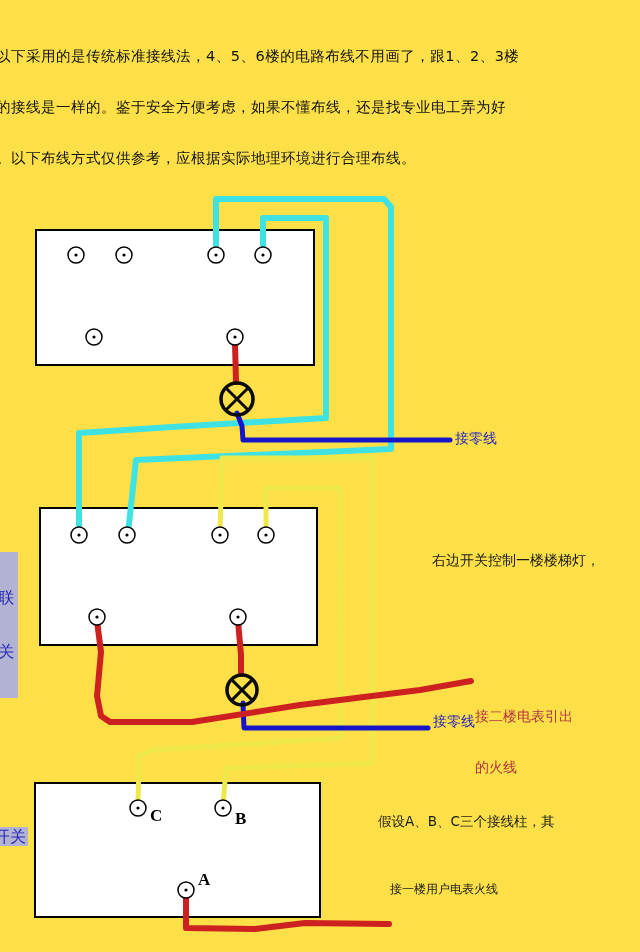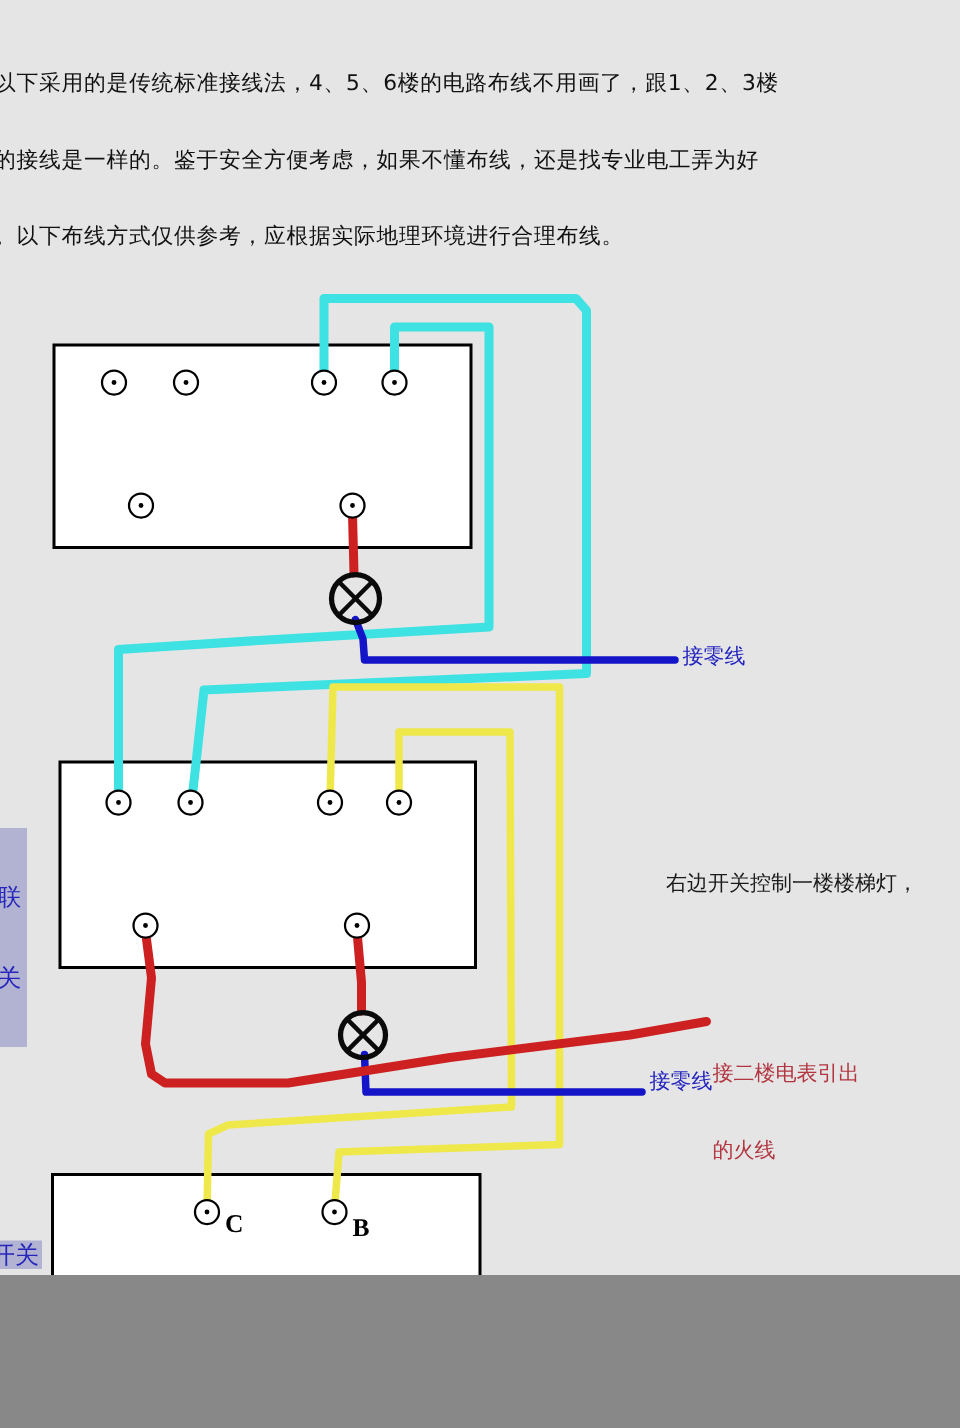--- a/index.html
+++ b/index.html
@@ -1,26 +1,26 @@
 <!DOCTYPE html>
 <html><head>
 <meta charset="utf-8">
 <style>
   html,body{margin:0;padding:0;}
   body{background:#888;font-family:"DejaVu Sans",sans-serif;}
   .stage{
-    position:relative;width:640px;height:850px;margin:0 auto;
-    background:#e5e5e5;overflow:hidden;
+    position:relative;width:640px;height:952px;margin:0 auto;
+    background:#fde047;overflow:hidden;
     font-family:"DejaVu Sans",sans-serif;
   }
   .stage svg{position:absolute;left:0;top:0;}
   .lbl{position:absolute;white-space:pre;line-height:17px;font-size:14.5px;color:#111;}
   .lbl .ln{display:block;}
   .header-text{left:-4px;top:14px;letter-spacing:0.5px;}
-  .side-note{left:432px;top:542px;line-height:19px;font-size:14px;color:#1a1a1a;margin-left:12px;}
+  .side-note{left:432px;top:513px;line-height:19px;font-size:14px;color:#1a1a1a;}
   .bottom-note{left:378px;top:781px;line-height:16px;font-size:13.5px;color:#1a1a1a;}
   .neutral-top{left:455px;top:430px;font-size:14px;color:#2323c0;}
   .neutral-mid{left:433px;top:713px;font-size:14px;color:#2323c0;}
   .live-meter2{left:475px;top:674px;line-height:17px;font-size:14px;color:#b23540;}
   .live-meter1{left:390px;top:881px;font-size:12px;color:#1a1a1a;text-align:center;}
   .partial-upper{left:-6px;top:552px;line-height:18px;font-size:16px;color:#2626bb;
     background:#b2b2d2;padding:1px 2px;text-align:center;}
   .partial-lower{left:-8px;top:827px;font-size:16px;color:#2626bb;background:#b2b2d2;padding:1px 2px;}
   .term-letter{position:absolute;font-family:"Liberation Serif",serif;font-weight:bold;
     font-size:17px;color:#000;}
@@ -89,20 +89,21 @@
     <span class="ln">以下采用的是传统标准接线法，4、5、6楼的电路布线不用画了，跟1、2、3楼</span>
     <span class="ln">的接线是一样的。鉴于安全方便考虑，如果不懂布线，还是找专业电工弄为好</span>
     <span class="ln">。以下布线方式仅供参考，应根据实际地理环境进行合理布线。</span>
   </div>
 
   <div class="lbl side-note">
     <span class="ln">右边开关控制一楼楼梯灯，</span>
   </div>
 
   <div class="lbl bottom-note">
+    <span class="ln">假设A、B、C三个接线柱，其</span>
     
     
     
   </div>
 
   <div class="lbl neutral-top">接零线</div>
   <div class="lbl neutral-mid">接零线</div>
 
   <div class="lbl live-meter2">
     <span class="ln">接二楼电表引出</span>

